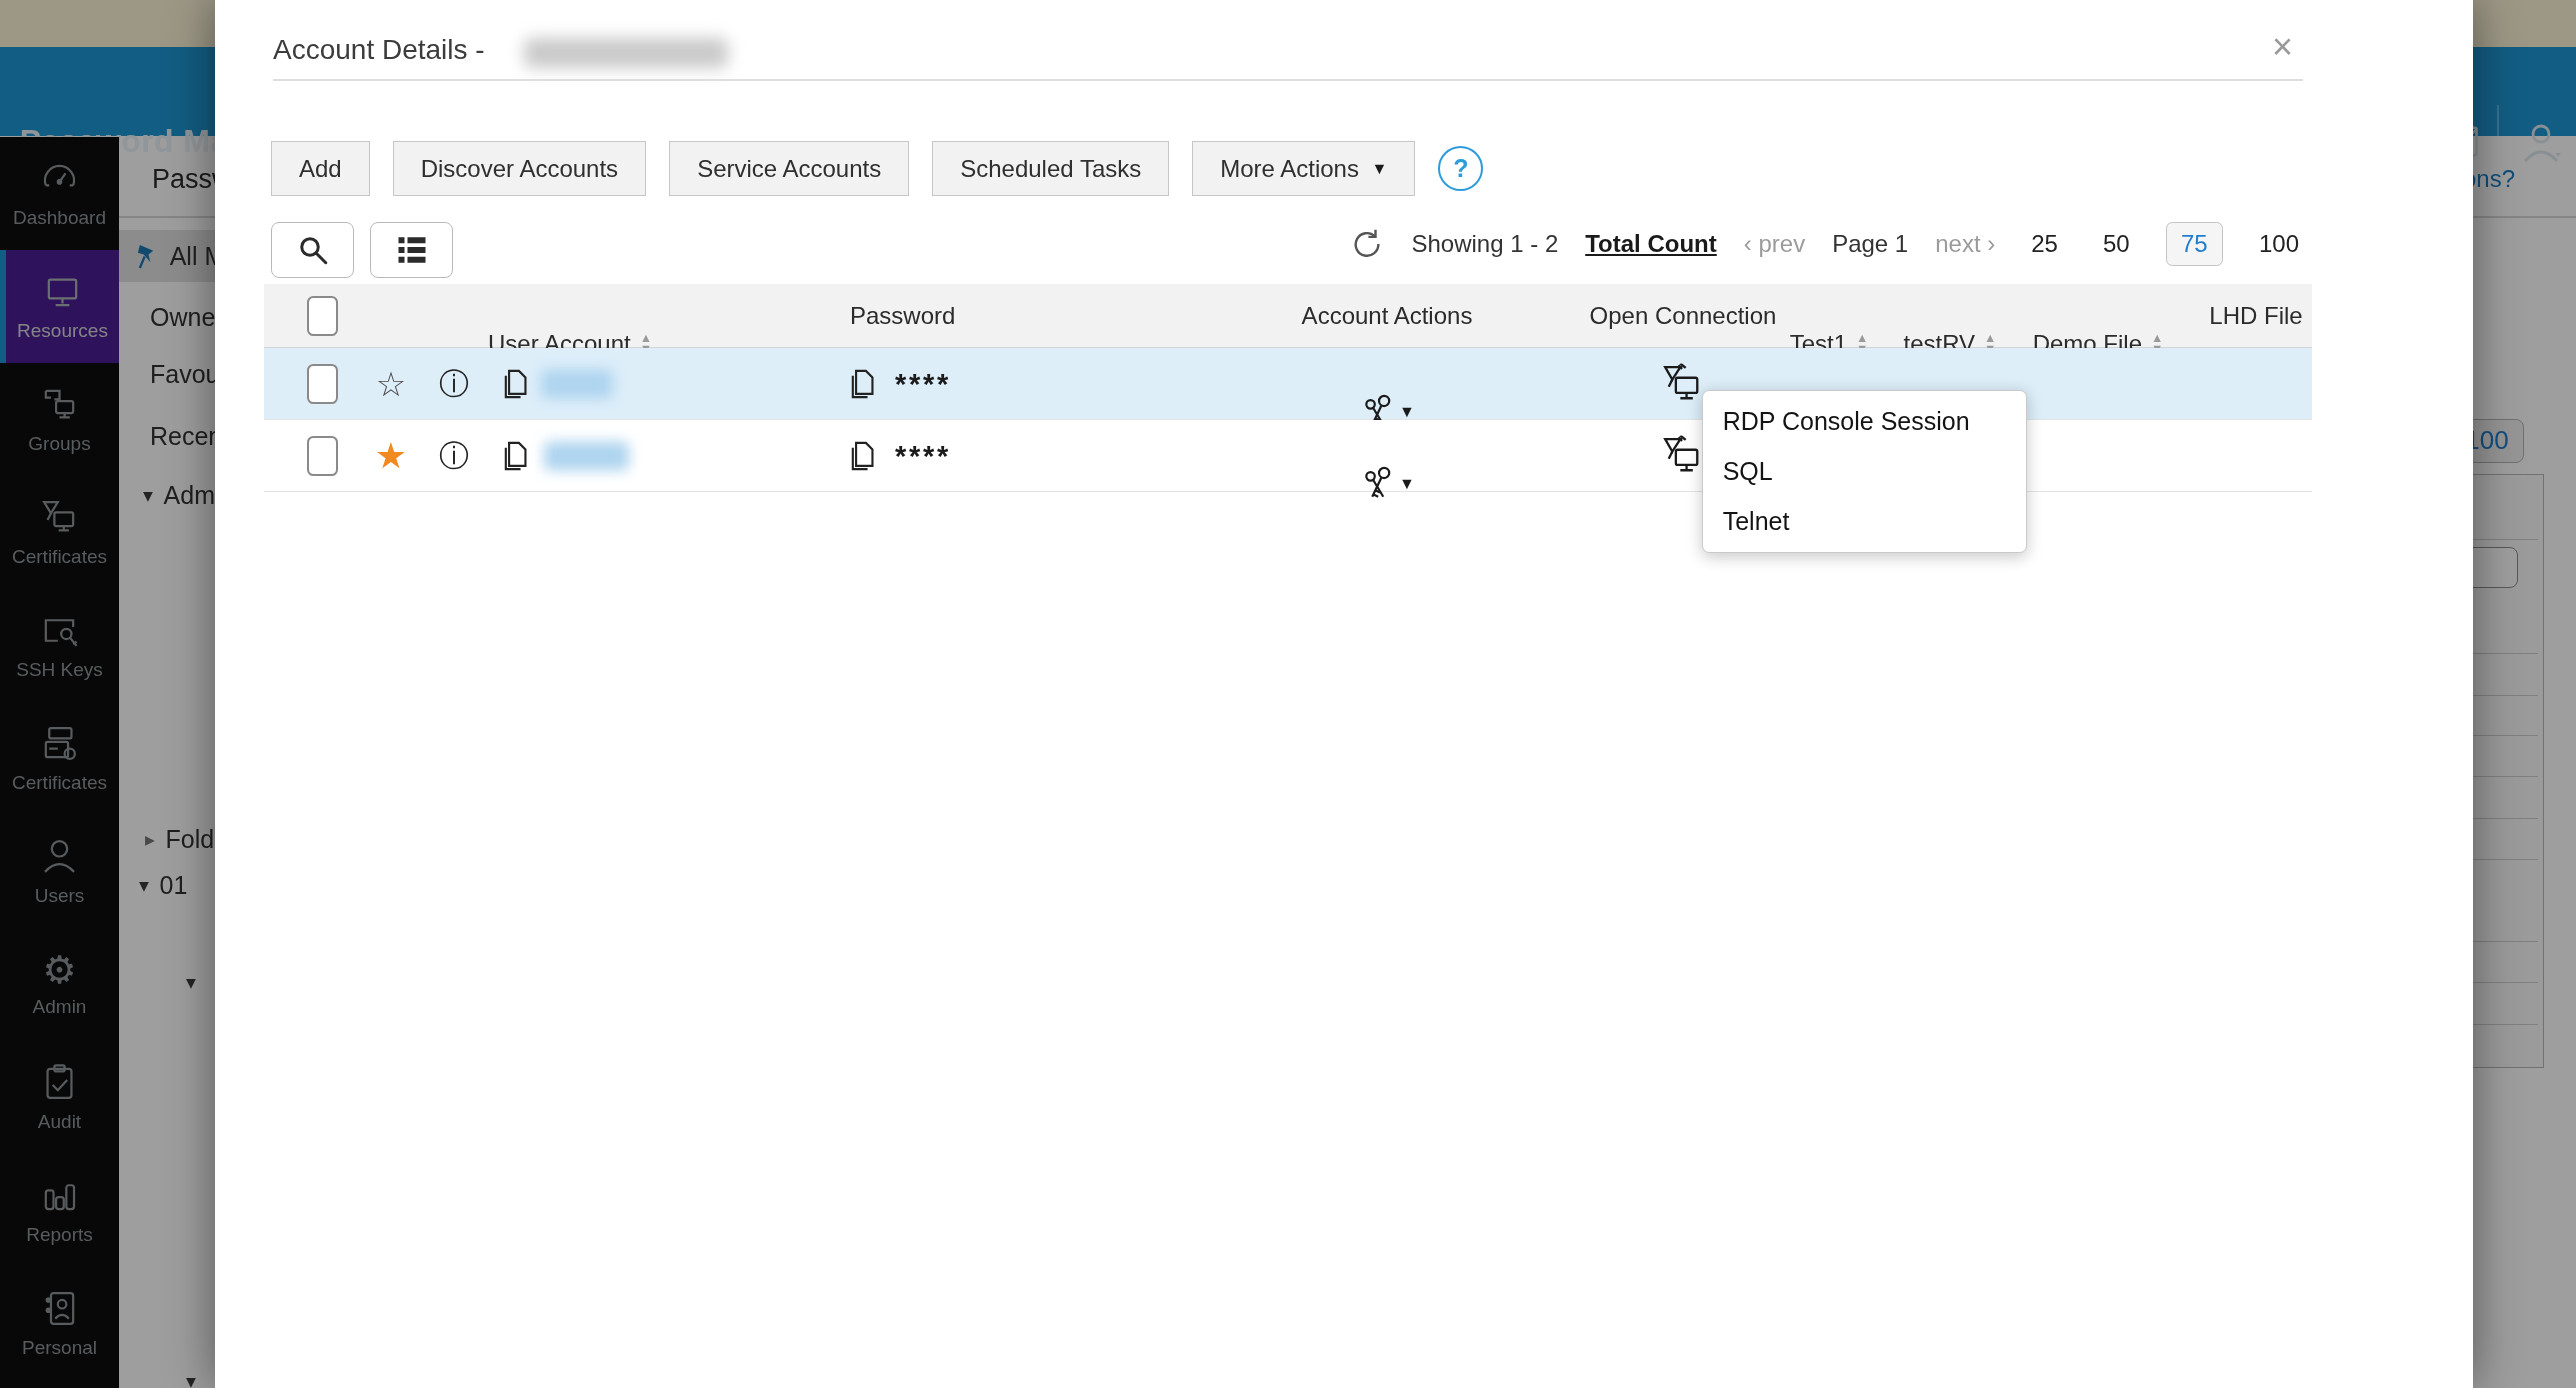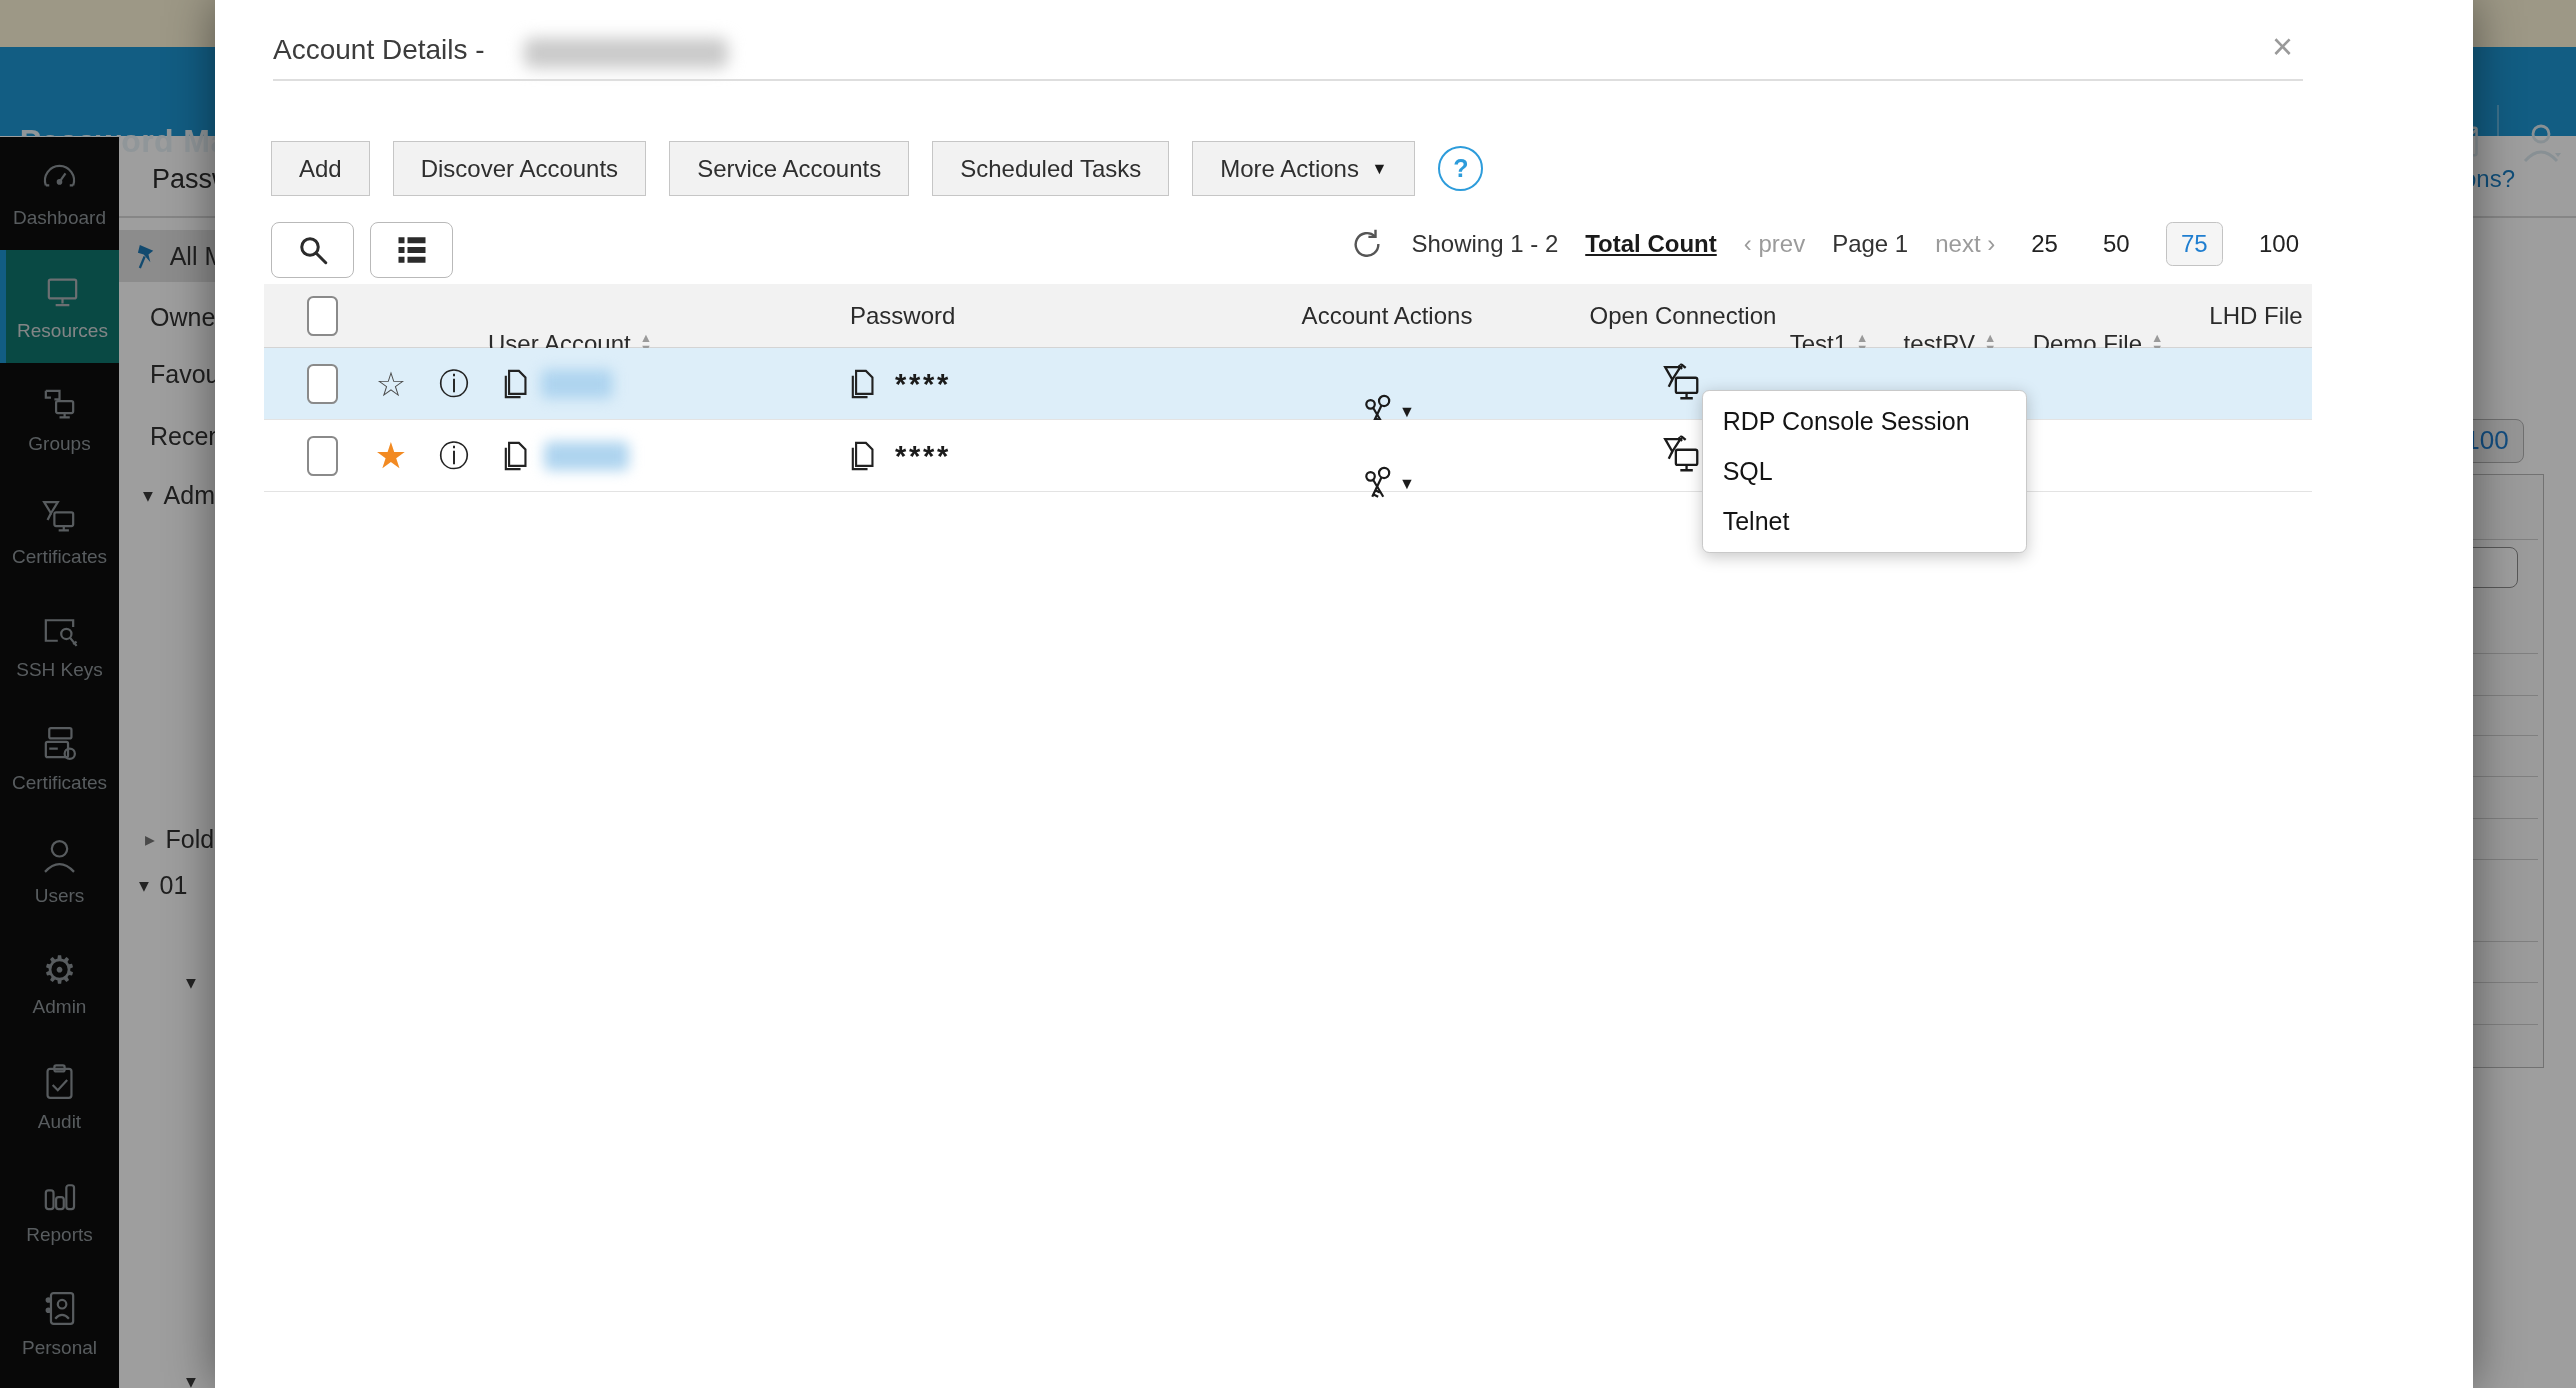--- a/index.html
+++ b/index.html
@@ -12,21 +12,21 @@
   .banner{left:0;top:0;width:2576px;height:47px;background:#fdf5d8;}
   .hdr{left:0;top:47px;width:2576px;height:89px;background:#1d96d3;}
   .logo{left:19.7px;top:76px;font-size:32px;font-weight:bold;color:#e8f2f7;letter-spacing:0.4px;}
   .hdr-ic{color:#dce8ef;}
   .hdr-sep{left:2497px;top:58px;width:1.8px;height:70px;background:rgba(255,255,255,.3);}
   .badge{left:2368px;top:61px;width:32px;height:32px;background:#c62828;border-radius:6.3px;color:#fff;
          font-size:21.5px;font-weight:bold;text-align:center;line-height:32px;}
   .sidebar{left:0;top:137px;width:119px;height:1251px;background:#0d0d0d;}
   .sb-item{width:119px;height:113px;display:flex;flex-direction:column;align-items:center;justify-content:center;
            gap:7.2px;color:#8e9599;font-size:19px;}
-  .sb-item.active{background:#0f766e;border-left:6.3px solid #1d96d3;width:113px;}
+  .sb-item.active{background:#4c1d95;border-left:6.3px solid #1d96d3;width:113px;}
   .gearglyph{font-size:38px;line-height:38px;}
   .lp-title{left:152px;top:164px;font-size:27px;color:#2e2e2e;}
   .page-divider{left:119px;top:216px;width:2457px;height:1.8px;background:#d9d9d9;}
   .tree-row{height:50px;display:flex;align-items:center;gap:10.7px;font-size:25px;color:#333;white-space:nowrap;}
   .tree-sel{left:119px;top:230px;width:143px;height:52px;background:#e2e2e2;}
   .tw{color:#3a3a3a;font-size:19.7px;}
   
   .bg-link{top:165px;left:2191px;width:324px;text-align:right;font-size:24px;color:#1b7fc4;white-space:nowrap;overflow:hidden;}
   .bg-sizes{top:419px;left:2272px;width:252px;display:flex;align-items:center;justify-content:flex-end;gap:34px;
             font-size:26px;color:#222;}

